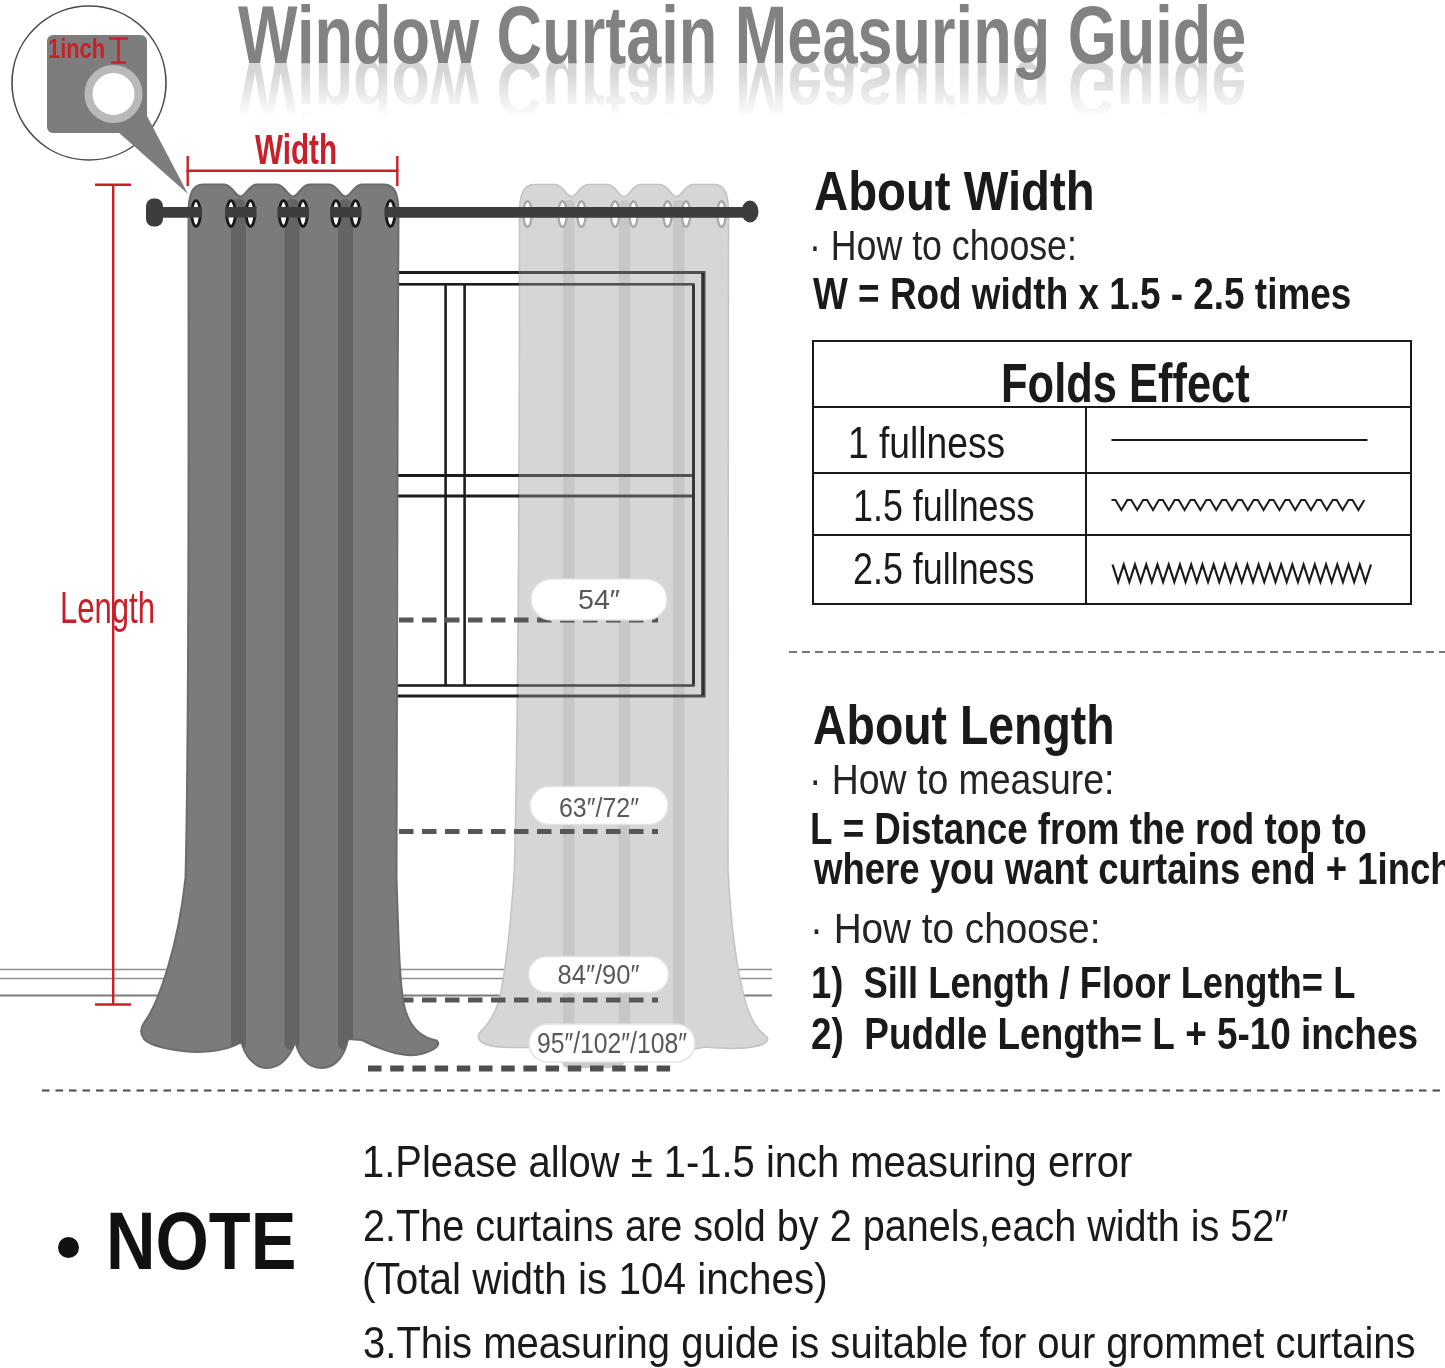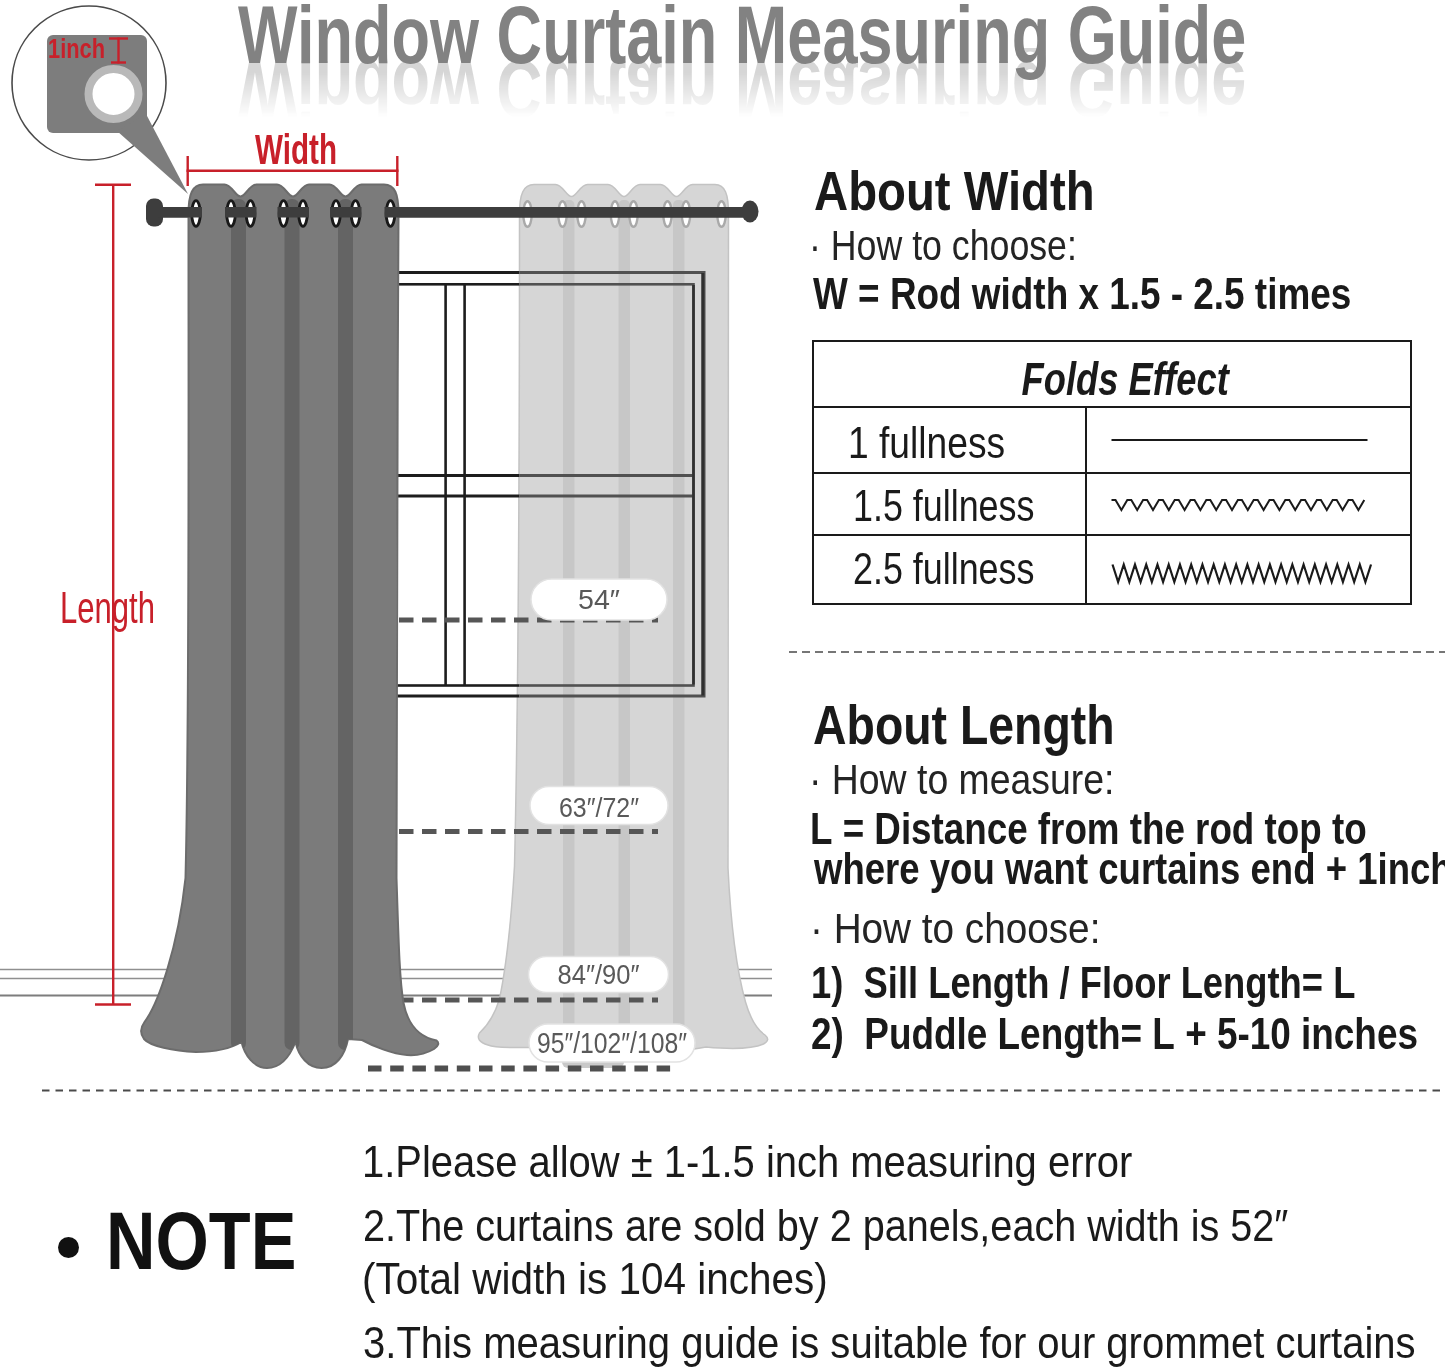--- a/index.html
+++ b/index.html
@@ -140,14 +140,14 @@
     <div id="c1" style="position:absolute;left:811px;top:959.9px;font-size:45px;font-weight:bold;color:#1a1a1a;line-height:1;white-space:nowrap;transform:scaleX(0.808);transform-origin:0 0;">1)&nbsp;&nbsp;Sill&nbsp;Length&nbsp;/&nbsp;Floor&nbsp;Length=&nbsp;L</div>
     <div id="c2" style="position:absolute;left:811px;top:1011.4px;font-size:45px;font-weight:bold;color:#1a1a1a;line-height:1;white-space:nowrap;transform:scaleX(0.82);transform-origin:0 0;">2)&nbsp;&nbsp;Puddle&nbsp;Length=&nbsp;L&nbsp;+&nbsp;5-10&nbsp;inches</div>
     <div id="r1" style="position:absolute;left:848px;top:421.0px;font-size:44px;font-weight:normal;color:#1a1a1a;line-height:1;white-space:nowrap;transform:scaleX(0.845);transform-origin:0 0;">1 fullness</div>
     <div id="r2" style="position:absolute;left:853px;top:484.0px;font-size:44px;font-weight:normal;color:#1a1a1a;line-height:1;white-space:nowrap;transform:scaleX(0.815);transform-origin:0 0;">1.5 fullness</div>
     <div id="r3" style="position:absolute;left:853px;top:546.5px;font-size:44px;font-weight:normal;color:#1a1a1a;line-height:1;white-space:nowrap;transform:scaleX(0.815);transform-origin:0 0;">2.5 fullness</div>
     <div id="note" style="position:absolute;left:106.2px;top:1201.0px;font-size:81px;font-weight:bold;color:#111111;line-height:1;white-space:nowrap;transform:scaleX(0.846);transform-origin:0 0;">NOTE</div>
     <div id="n1" style="position:absolute;left:362px;top:1140.0px;font-size:44px;font-weight:normal;color:#1a1a1a;line-height:1;white-space:nowrap;transform:scaleX(0.908);transform-origin:0 0;">1.Please allow ± 1-1.5 inch measuring error</div>
     <div id="n2" style="position:absolute;left:363px;top:1204.0px;font-size:44px;font-weight:normal;color:#1a1a1a;line-height:1;white-space:nowrap;transform:scaleX(0.9);transform-origin:0 0;">2.The curtains are sold by 2 panels,each width is 52″</div>
     <div id="n2b" style="position:absolute;left:362px;top:1257.0px;font-size:44px;font-weight:normal;color:#1a1a1a;line-height:1;white-space:nowrap;transform:scaleX(0.92);transform-origin:0 0;">(Total width is 104 inches)</div>
     <div id="n3" style="position:absolute;left:363px;top:1321.0px;font-size:44px;font-weight:normal;color:#1a1a1a;line-height:1;white-space:nowrap;transform:scaleX(0.91);transform-origin:0 0;">3.This measuring guide is suitable for our grommet curtains</div>
-    <div id="fe" style="position:absolute;left:825px;top:356.0px;width:600px;text-align:center;font-size:46px;font-weight:bold;color:#1a1a1a;line-height:1;font-style:italic;"><span style="display:inline-block;transform:scaleX(0.79);transform-origin:50% 0;">Folds Effect</span></div>
+    <div id="fe" style="position:absolute;left:825px;top:356.0px;width:600px;text-align:center;font-size:55px;font-weight:bold;color:#1a1a1a;line-height:1;"><span style="display:inline-block;transform:scaleX(0.79);transform-origin:50% 0;">Folds Effect</span></div>
     <div style="position:absolute;left:57.6px;top:1237px;width:21px;height:21px;border-radius:50%;background:#111;"></div>
 </div>
 </body></html>

